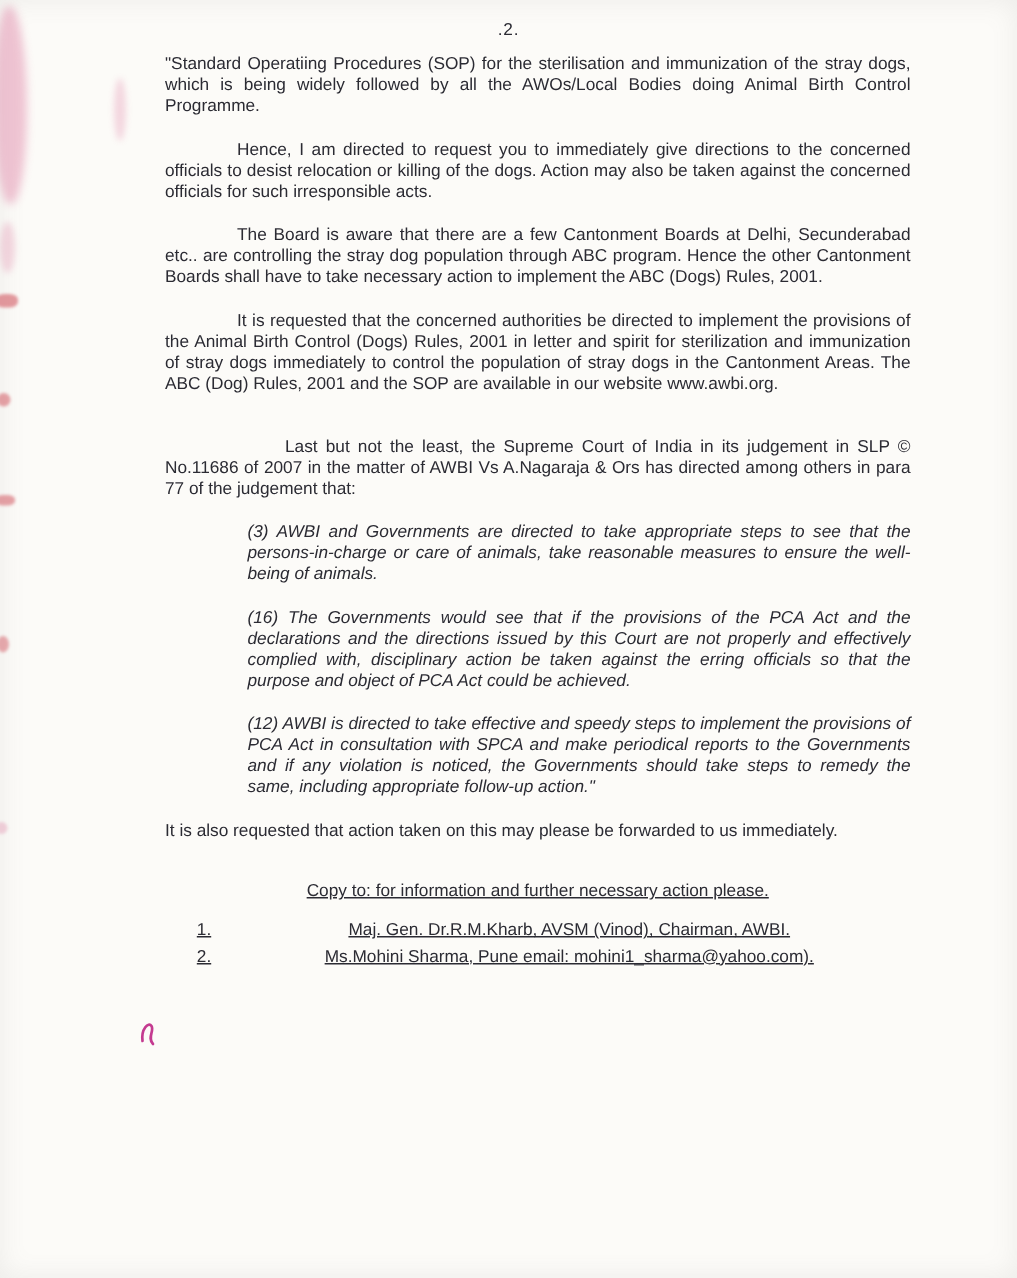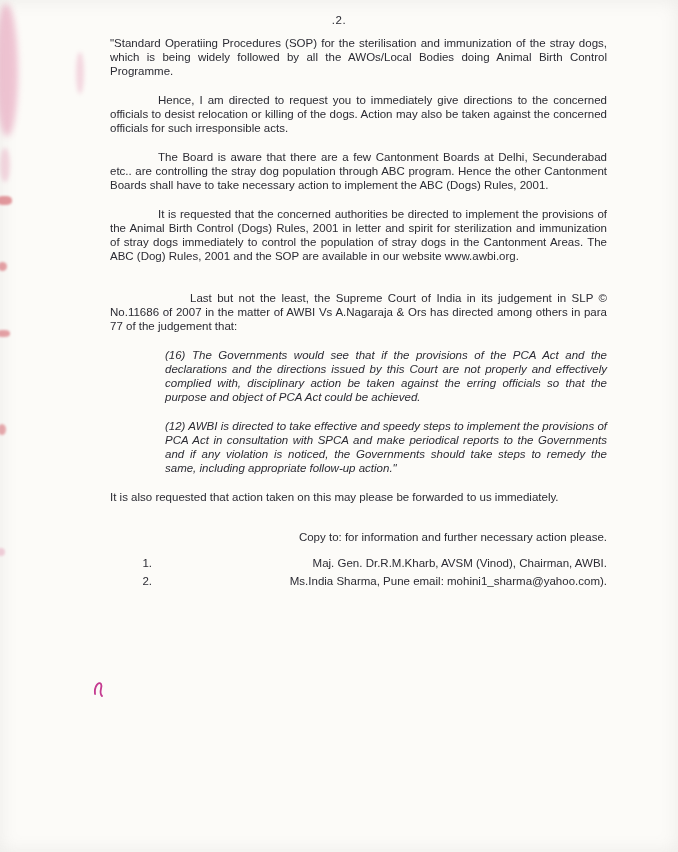--- a/index.html
+++ b/index.html
@@ -51,21 +51,22 @@
     margin:10px 2px 0 0;
     line-height:15px;
   }
   .sig-wrap{
     margin:-1px 6px -6px 0;
     line-height:0;
   }
   .sig-wrap svg{color:var(--sig);}
   .copyto{
     margin-top:26px;
-    text-align:right;
+    text-align:center;
+    text-decoration:underline;
   }
   .copy-heading{margin:0 0 12px 0;}
   .copy-row{
     display:flex;
     margin:0 0 2px 0;
     line-height:15.5px;
   }
   .copy-num{width:42px;padding-left:10px;flex:0 0 auto;}
   .copy-text{flex:1;}
   
@@ -92,35 +93,36 @@
     <p class="p">"Standard Operatiing Procedures (SOP) for the sterilisation and immunization of the stray dogs, which is being widely followed by all the AWOs/Local Bodies doing Animal Birth Control Programme.</p>
 
     <p class="p indent">Hence, I am directed to request you to immediately give directions to the concerned officials to desist relocation or killing of the dogs. Action may also be taken against the concerned officials for such irresponsible acts.</p>
 
     <p class="p indent">The Board is aware that there are a few Cantonment Boards at Delhi, Secunderabad etc.. are controlling the stray dog population through ABC program. Hence the other Cantonment Boards shall have to take necessary action to implement the ABC (Dogs) Rules, 2001.</p>
 
     <p class="p indent"><span>It is requested that the concerned authorities be directed to implement the provisions of the Animal Birth Control (Dogs) Rules, 2001 in letter and spirit for sterilization and immunization of stray dogs immediately to control the population of stray dogs in the Cantonment Areas. The ABC (Dog) Rules, 2001 and the SOP are available in our website </span><a class="link">www.awbi.org</a><span>.</span></p>
 
     <p class="p indent-lg">Last but not the least, the Supreme Court of India in its judgement in SLP © No.11686 of 2007 in the matter of AWBI Vs A.Nagaraja &amp; Ors has directed among others in para 77 of the judgement that:</p>
 
+    <div class="quote">(3) AWBI and Governments are directed to take appropriate steps to see that the persons-in-charge or care of animals, take reasonable measures to ensure the well-being of animals.</div>
     <div class="quote">(16) The Governments would see that if the provisions of the PCA Act and the declarations and the directions issued by this Court are not properly and effectively complied with, disciplinary action be taken against the erring officials so that the purpose and object of PCA Act could be achieved.</div>
     <div class="quote">(12) AWBI is directed to take effective and speedy steps to implement the provisions of PCA Act in consultation with SPCA and make periodical reports to the Governments and if any violation is noticed, the Governments should take steps to remedy the same, including appropriate follow-up action."</div>
 
     <p class="p">It is also requested that action taken on this may please be forwarded to us immediately.</p>
 
 
     <div class="copyto">
       <p class="copy-heading">Copy to: for information and further necessary action please.</p>
       <div class="copy-row">
         <span class="copy-num">1.</span>
         <span class="copy-text">Maj. Gen. Dr.R.M.Kharb, AVSM (Vinod), Chairman, AWBI.</span>
       </div>
       <div class="copy-row">
         <span class="copy-num">2.</span>
-        <span class="copy-text">Ms.India Sharma, Pune email: mohini1_sharma@yahoo.com).</span>
+        <span class="copy-text">Ms.Mohini Sharma, Pune email: mohini1_sharma@yahoo.com).</span>
       </div>
     </div>
 
   </div>
 
   <div class="mark m1"></div>
   <div class="mark m2"></div>
   <div class="mark m3"></div>
   <div class="mark m4"></div>
   <div class="mark m5"></div>

